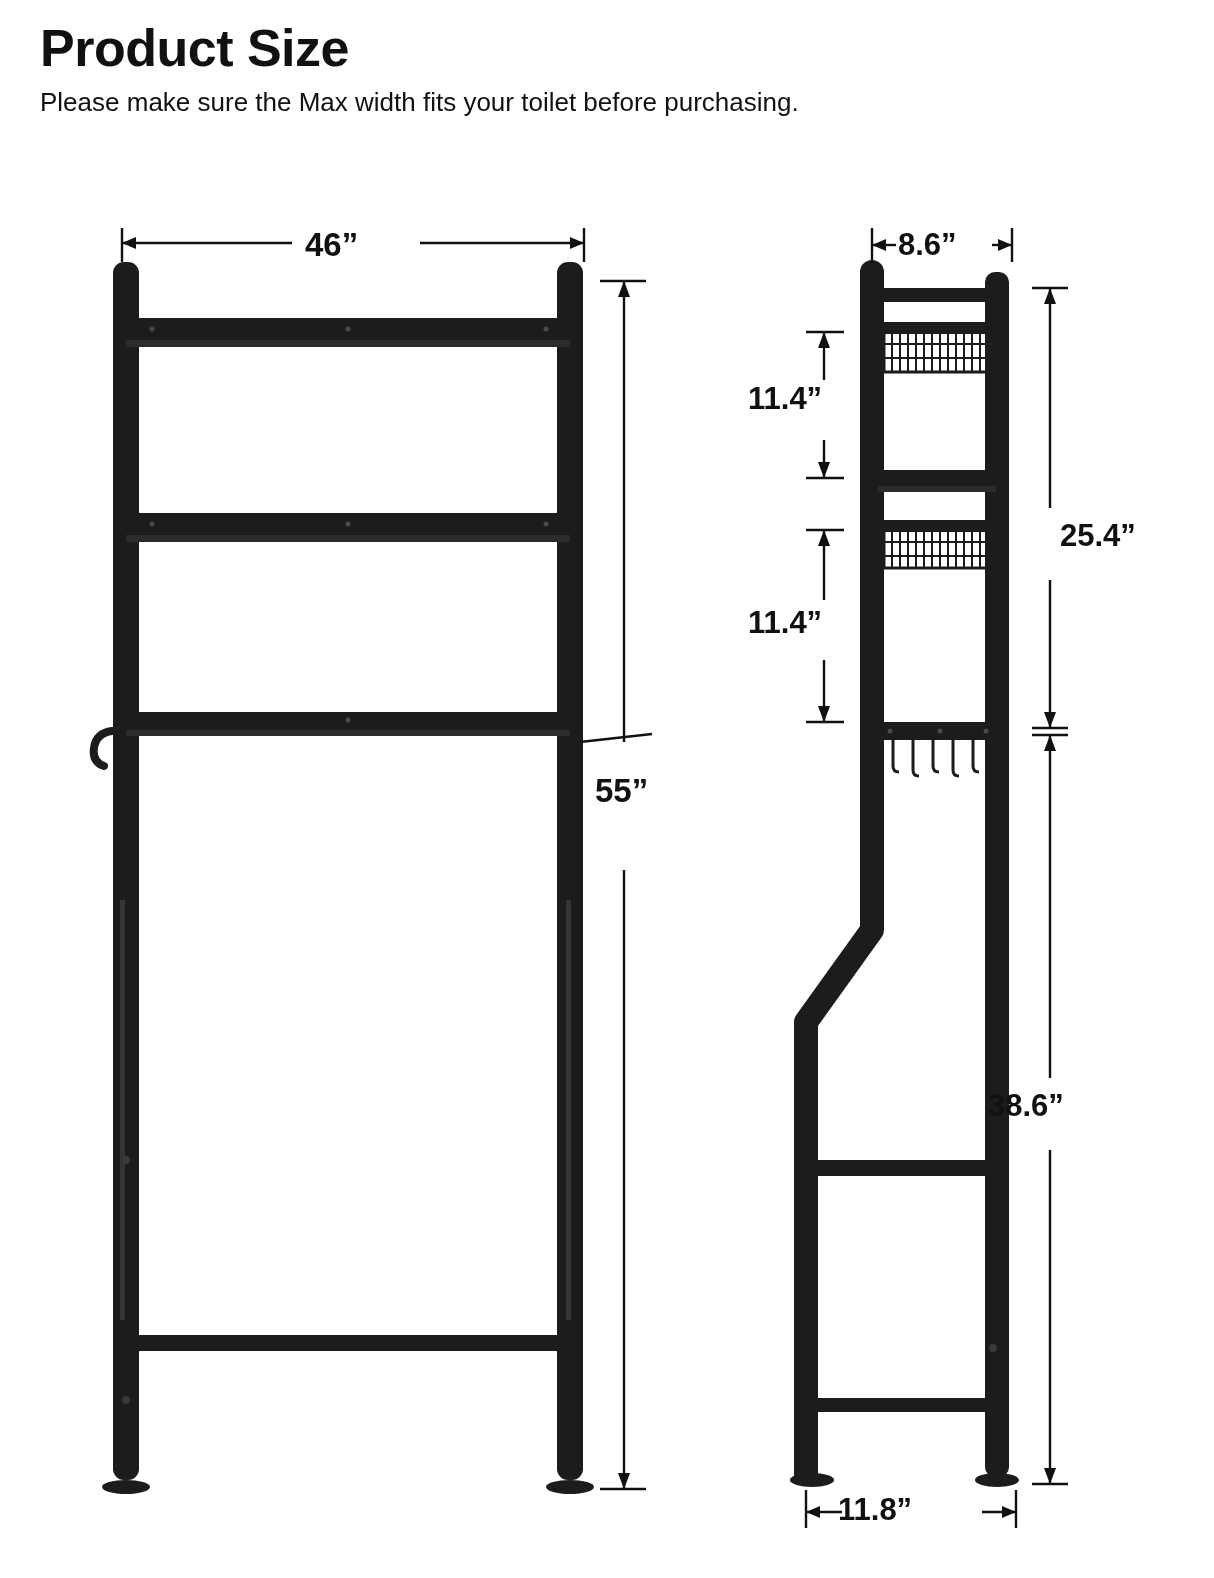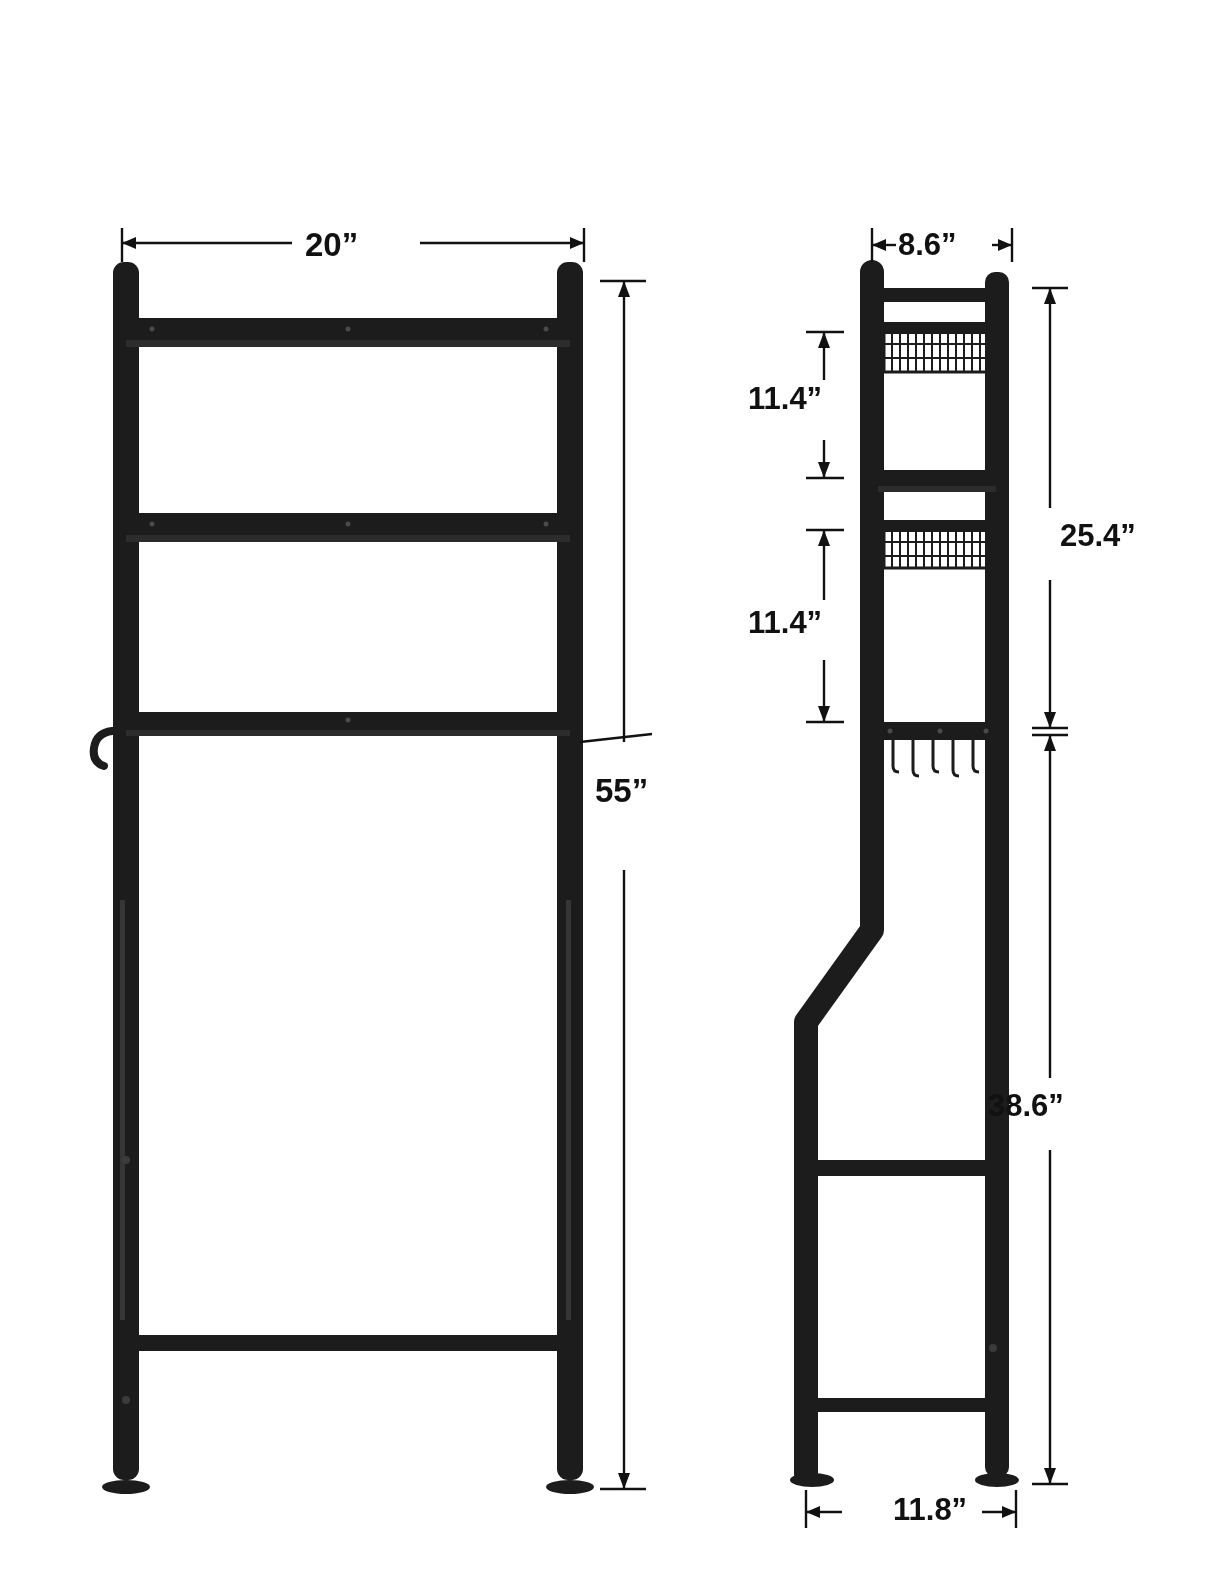--- a/index.html
+++ b/index.html
@@ -55,20 +55,22 @@
     white-space: nowrap;
   }
   .dim-label.big {
     font-size: 33px;
   }
 </style>
 </head>
 <body>
 
 <div class="header">
+  <h1 class="title">Product Size</h1>
+  <p class="subtitle">Please make sure the Max width fits your toilet before purchasing.</p>
 </div>
 
 <div class="diagram">
 
   <svg width="1214" height="1578" viewBox="0 0 1214 1578" xmlns="http://www.w3.org/2000/svg">
     <g>
 
       <rect x="113" y="262" width="26" height="1218" rx="11" fill="#1c1c1c"></rect>
       <rect x="557" y="262" width="26" height="1218" rx="11" fill="#1c1c1c"></rect>
 
@@ -229,22 +231,22 @@
 
       <line x1="806" y1="1490" x2="806" y2="1528"></line>
       <line x1="1016" y1="1490" x2="1016" y2="1528"></line>
       <line x1="806" y1="1512" x2="842" y2="1512"></line>
       <line x1="982" y1="1512" x2="1016" y2="1512"></line>
       <path d="M806 1512 l14 -6 v12 z" fill="#111111" stroke="none"></path>
       <path d="M1016 1512 l-14 -6 v12 z" fill="#111111" stroke="none"></path>
     </g>
   </svg>
 
-  <div class="dim-label big" style="left:305px; top:226px;">20”</div>
+  <div class="dim-label big" style="left:305px; top:226px;">46”</div>
   <div class="dim-label big" style="left:595px; top:772px;">55”</div>
 
   <div class="dim-label" style="left:898px; top:227px;">8.6”</div>
   <div class="dim-label" style="left:748px; top:381px;">11.4”</div>
   <div class="dim-label" style="left:748px; top:605px;">11.4”</div>
   <div class="dim-label" style="left:1060px; top:518px;">25.4”</div>
   <div class="dim-label" style="left:988px; top:1088px;">38.6”</div>
-  <div class="dim-label" style="left:893px; top:1492px;">11.8”</div>
+  <div class="dim-label" style="left:838px; top:1492px;">11.8”</div>
 </div>
 
 </body></html>

